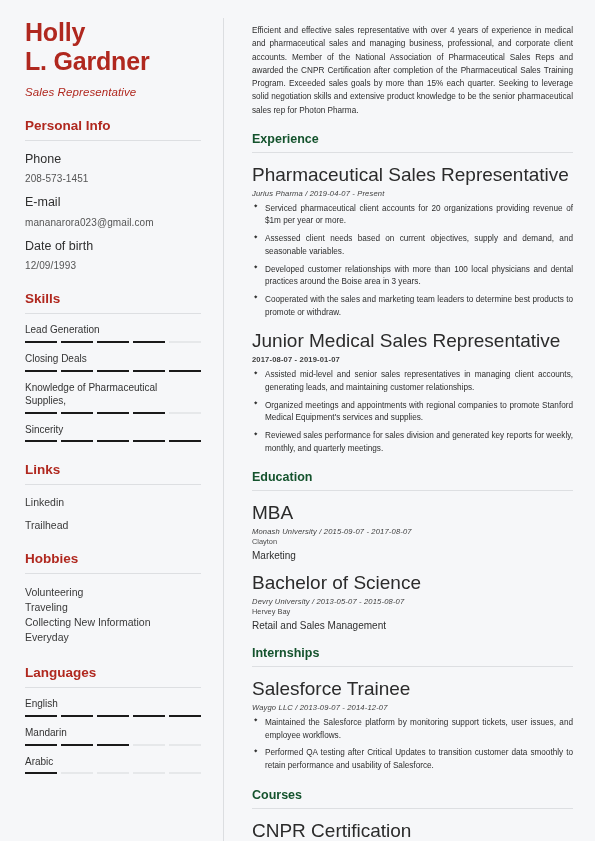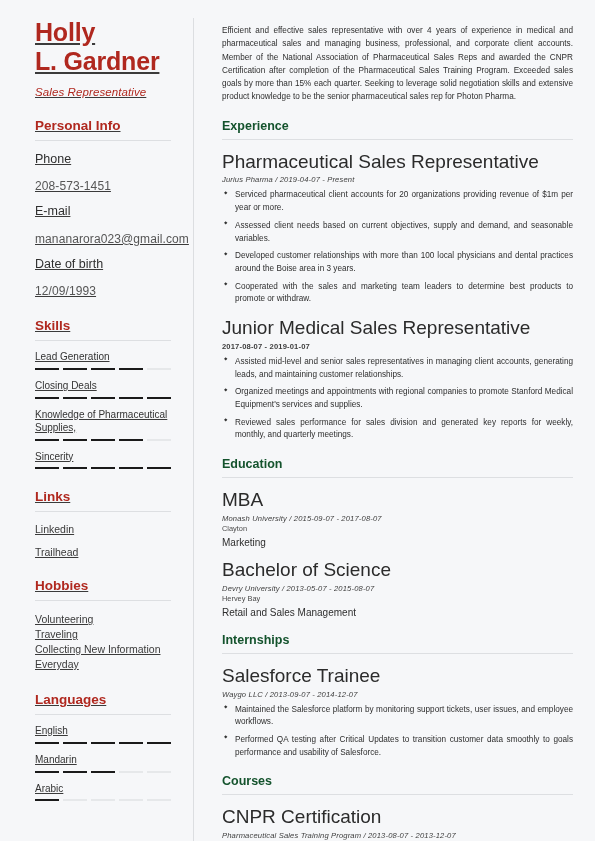--- a/index.html
+++ b/index.html
@@ -13,25 +13,24 @@
   .page {
     position: relative;
     width: 595px;
     height: 841px;
     background: #f6f7f9;
     display: flex;
     padding: 18px 0 0 0;
   }
   
   .left {
-    width: 194px;
-    padding: 0 22px 0 35px;
+    width: 224px;
+    padding: 0 22px 0 25px;
     border-right: 1px solid #dcdee1;
     min-height: 800px;
-    text-decoration: underline;
   }
   .name {
     color: #b0281f;
     font-size: 25px;
     font-weight: bold;
     line-height: 1.17;
     letter-spacing: -0.2px;
   }
   .job-title {
     color: #b0281f;
@@ -51,23 +50,23 @@
     background: #dddfe2;
     margin-top: 7px;
   }
   .pi-block { margin-top: 11px; }
   .pi-label {
     font-size: 12.5px;
     color: #2f2f2f;
     line-height: 1.25;
   }
   .pi-value {
-    font-size: 12px;
+    font-size: 10px;
     color: #555;
-    margin-top: 12px;
+    margin-top: 6px;
     letter-spacing: 0.1px;
   }
   .rate-item { margin-top: 10px; }
   .rate-name {
     font-size: 10px;
     color: #333;
     line-height: 1.28;
   }
   .bars {
     display: flex;
@@ -331,21 +330,21 @@
     </div>
 
     <div class="r-head">Internships</div>
     <div class="r-rule"></div>
 
     <div class="entry">
       <div class="entry-title">Salesforce Trainee</div>
       <div class="entry-meta">Waygo LLC /  2013-09-07 - 2014-12-07</div>
       <ul class="bullets">
         <li>Maintained the Salesforce platform by monitoring support tickets, user issues, and employee workflows.</li>
-        <li>Performed QA testing after Critical Updates to transition customer data smoothly to goals performance and usability of Salesforce.</li>
+        <li>Performed QA testing after Critical Updates to transition customer data smoothly to retain performance and usability of Salesforce.</li>
       </ul>
     </div>
 
     <div class="r-head">Courses</div>
     <div class="r-rule"></div>
 
     <div class="entry">
       <div class="entry-title">CNPR Certification</div>
       <div class="entry-meta">Pharmaceutical Sales Training Program /  2013-08-07 - 2013-12-07</div>
     </div>

